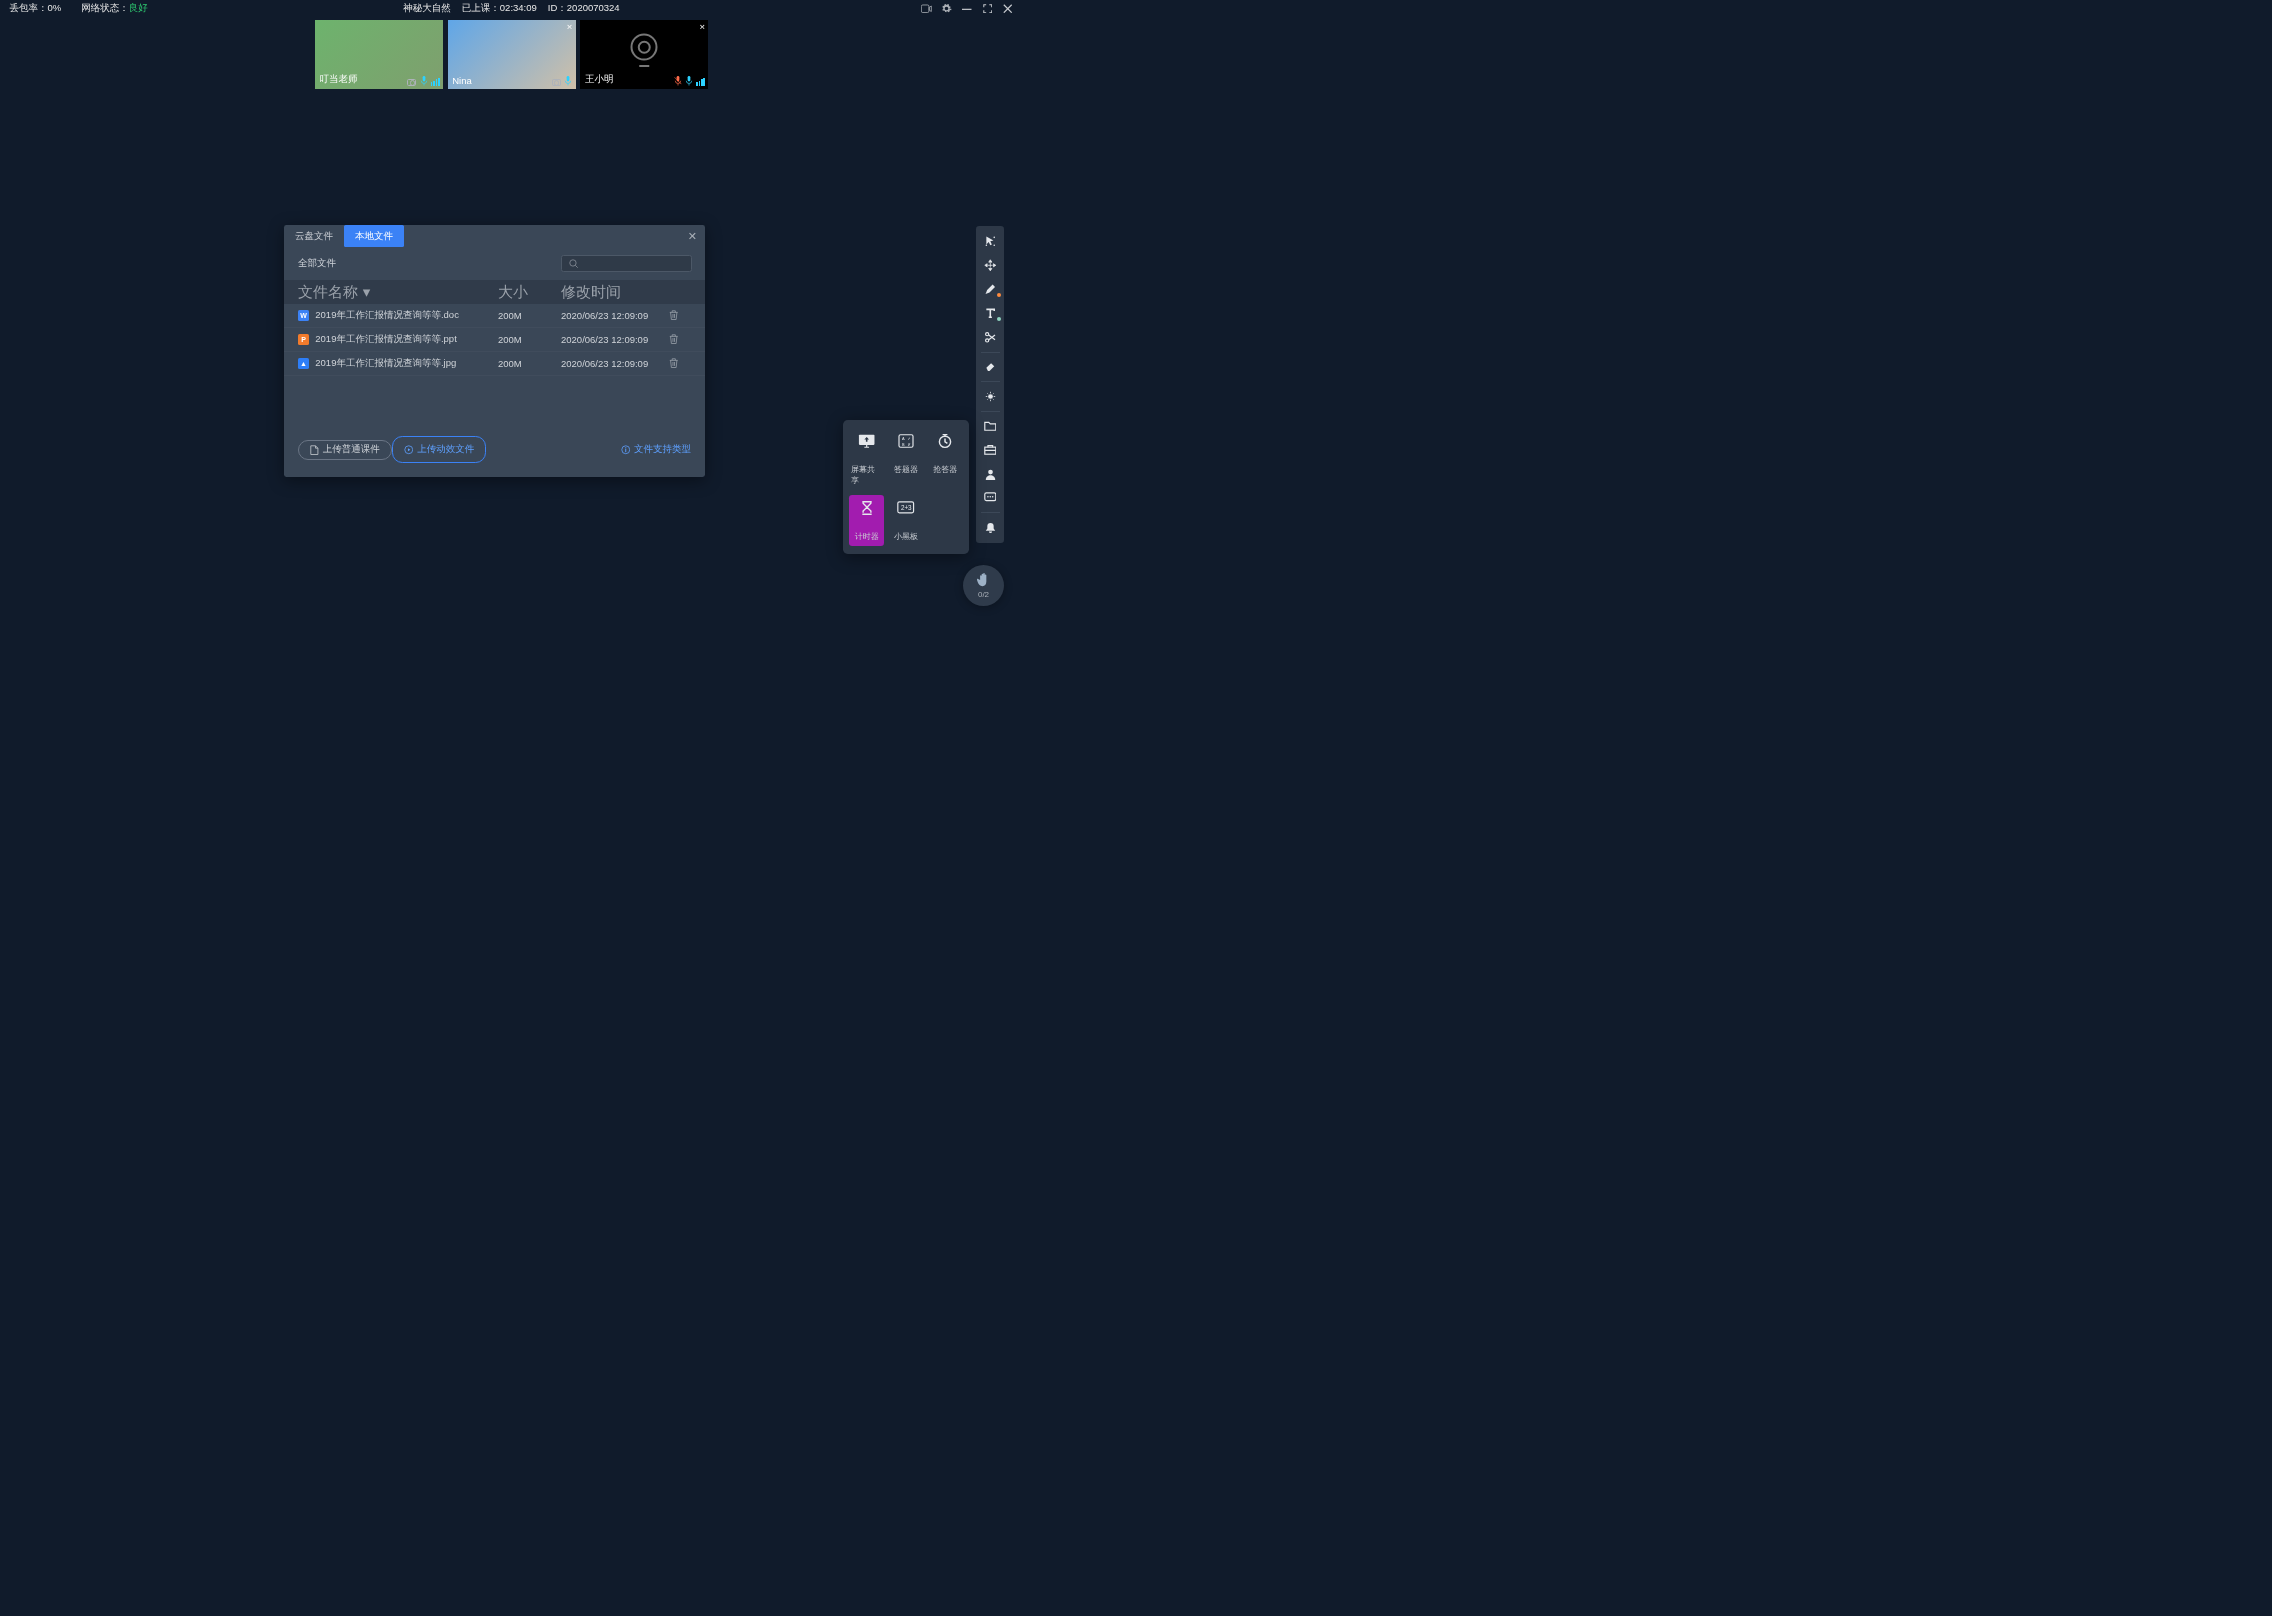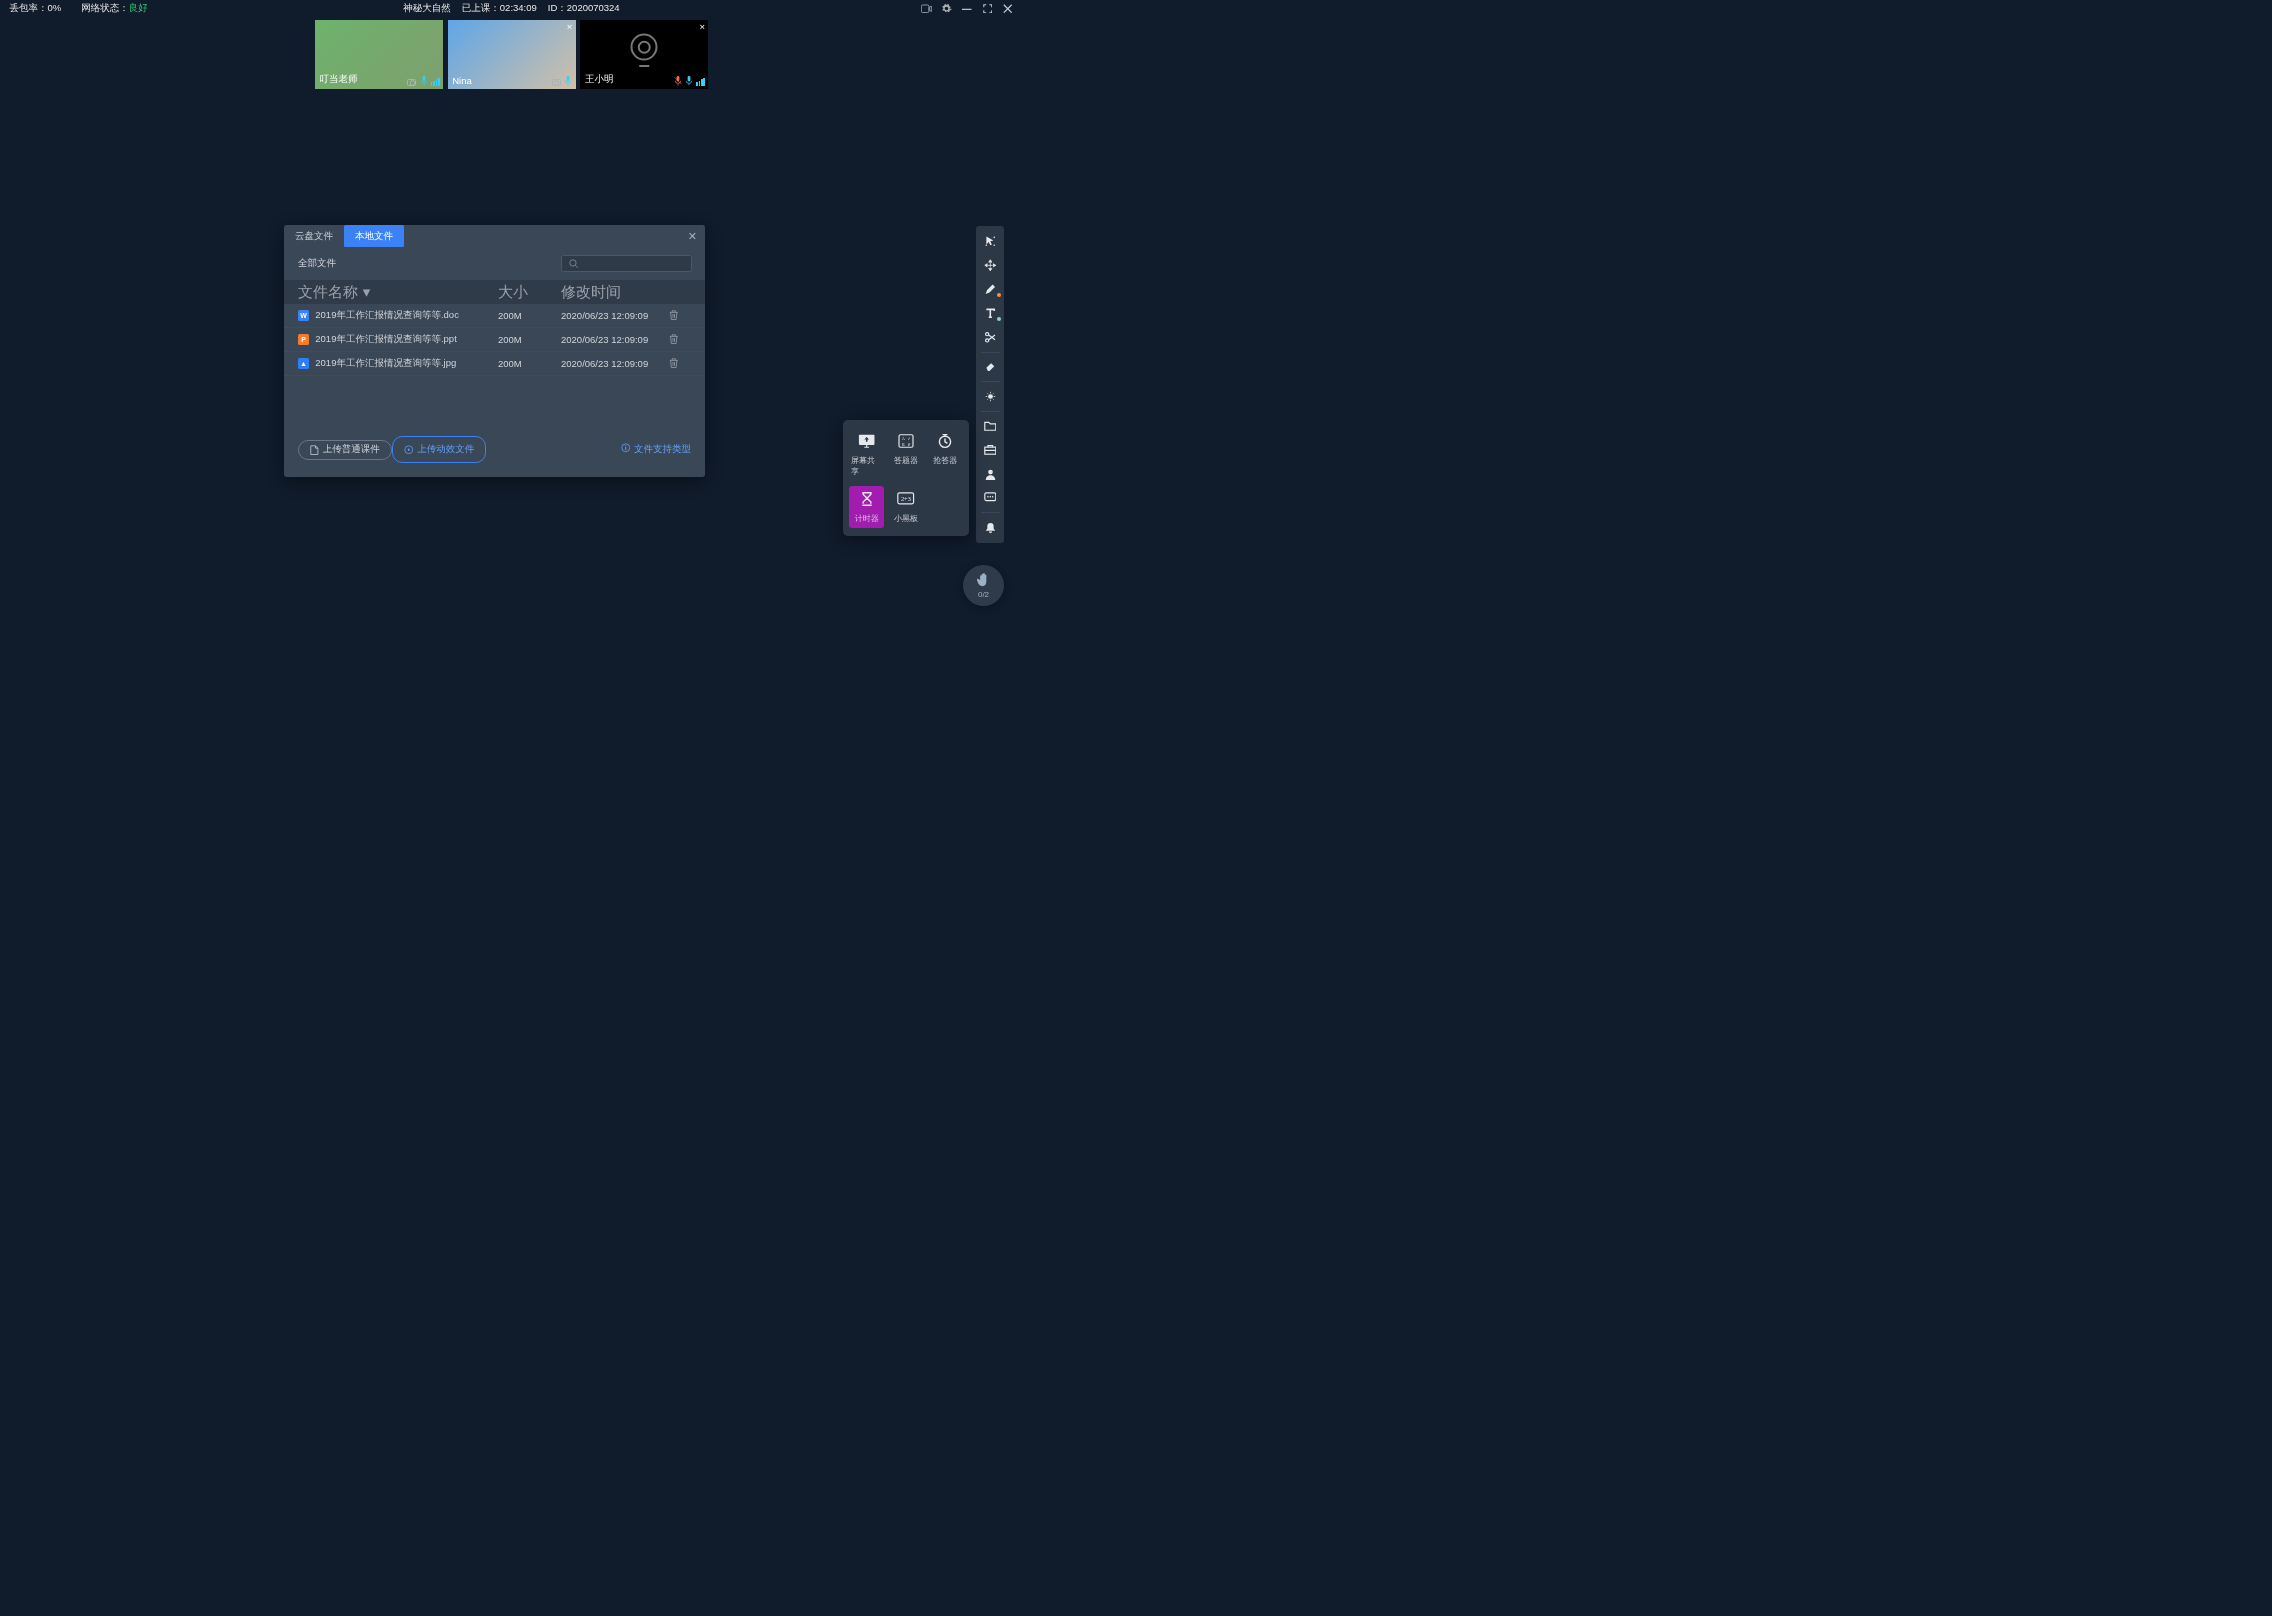--- a/index.html
+++ b/index.html
@@ -45,31 +45,31 @@
 .trow{display:flex; height:24px; align-items:center; padding:0 14px; font-size:9.5px; color:#d0d4d9;}
 .trow:not(:last-child){border-bottom:0.8px solid rgba(255,255,255,0.03);}
 .fico{width:11px;height:11px;border-radius:1.6px;display:inline-flex;align-items:center;justify-content:center;font-size:7px;color:#fff;margin-right:6.3px;font-weight:bold;}
 .fico.w{background:#3b82f6;}
 .fico.p{background:#f27b2c;}
 .fico.i{background:#2d7ef7;}
 .del-ico{cursor:pointer; color:#9aa1aa;}
 .dlg-footer{display:flex; align-items:center; padding:14px; }
 .btn-outline{height:20.5px; padding:0 11px; border:0.8px solid #6a7585; border-radius:10.3px; background:transparent; color:#d0d4d9; font-size:9.5px; display:inline-flex; align-items:center; gap:4px; cursor:pointer;}
 .btn-primary{height:27px; padding:0 11px; border:0.8px solid #3b82f6; border-radius:10.3px; background:transparent; color:#5ea0ff; font-size:9.5px; display:inline-flex; align-items:center; gap:4px; cursor:pointer;}
-.file-types{margin-left:auto; color:#5ea0ff; font-size:9.5px; display:inline-flex; align-items:flex-start; gap:4px; cursor:pointer;}
+.file-types{margin-left:auto; color:#5ea0ff; font-size:9.5px; display:inline-flex; align-items:center; gap:4px; cursor:pointer;}
 
 .right-toolbar{position:absolute; right:19px; top:226px; width:28px; background:#2d3847; border-radius:3.2px; display:flex; flex-direction:column; align-items:center; padding:3.2px 0;}
 .rt-item{width:28px; height:24px; display:flex; align-items:center; justify-content:center; cursor:pointer; position:relative;}
 .rt-sep{width:19px;height:0.8px; background:#3c4858; margin:2.4px 0;}
 .orange-dot{position:absolute; right:3.2px; bottom:4.7px; width:4px; height:4px; background:#ff8b3d; border-radius:50%;}
 .pale-dot{position:absolute; right:3.2px; bottom:4.7px; width:4px; height:4px; background:#8fd4c0; border-radius:50%;}
 
 .tools-panel{position:absolute; right:54px; top:420px; width:126px; background:#2d3847; border-radius:4.7px; padding:8px 6.3px; box-shadow:0 3.2px 16px rgba(0,0,0,0.4);}
 .tools-grid{display:grid; grid-template-columns:repeat(3,1fr); gap:4.7px;}
-.tool-cell{display:flex; flex-direction:column; align-items:center; gap:6px; padding:4.7px 1.6px; border-radius:3.2px; cursor:pointer;font-family:Liberation Serif, serif;}
+.tool-cell{display:flex; flex-direction:column; align-items:center; gap:15px; padding:4.7px 1.6px; border-radius:3.2px; cursor:pointer;}
 .tool-cell.selected{background:#a21caf;}
 .tool-label{font-size:8px; color:#c9cdd3;}
 .tool-ico-box{width:19px;height:16px;display:flex;align-items:center;justify-content:center;}
 
 .hand-fab{position:absolute; right:19px; bottom:123px; width:41px; height:41px; border-radius:50%; background:#2f3b4b; display:flex; flex-direction:column; align-items:center; justify-content:center; cursor:pointer; box-shadow:0 1.6px 8px rgba(0,0,0,0.3);}
 .hand-fab .count{font-size:8px; color:#aab0b8; margin-top:1.6px;}
 .sort-caret{display:inline-block;margin-left:4.7px;}
 </style>
 </head>
 <body>

